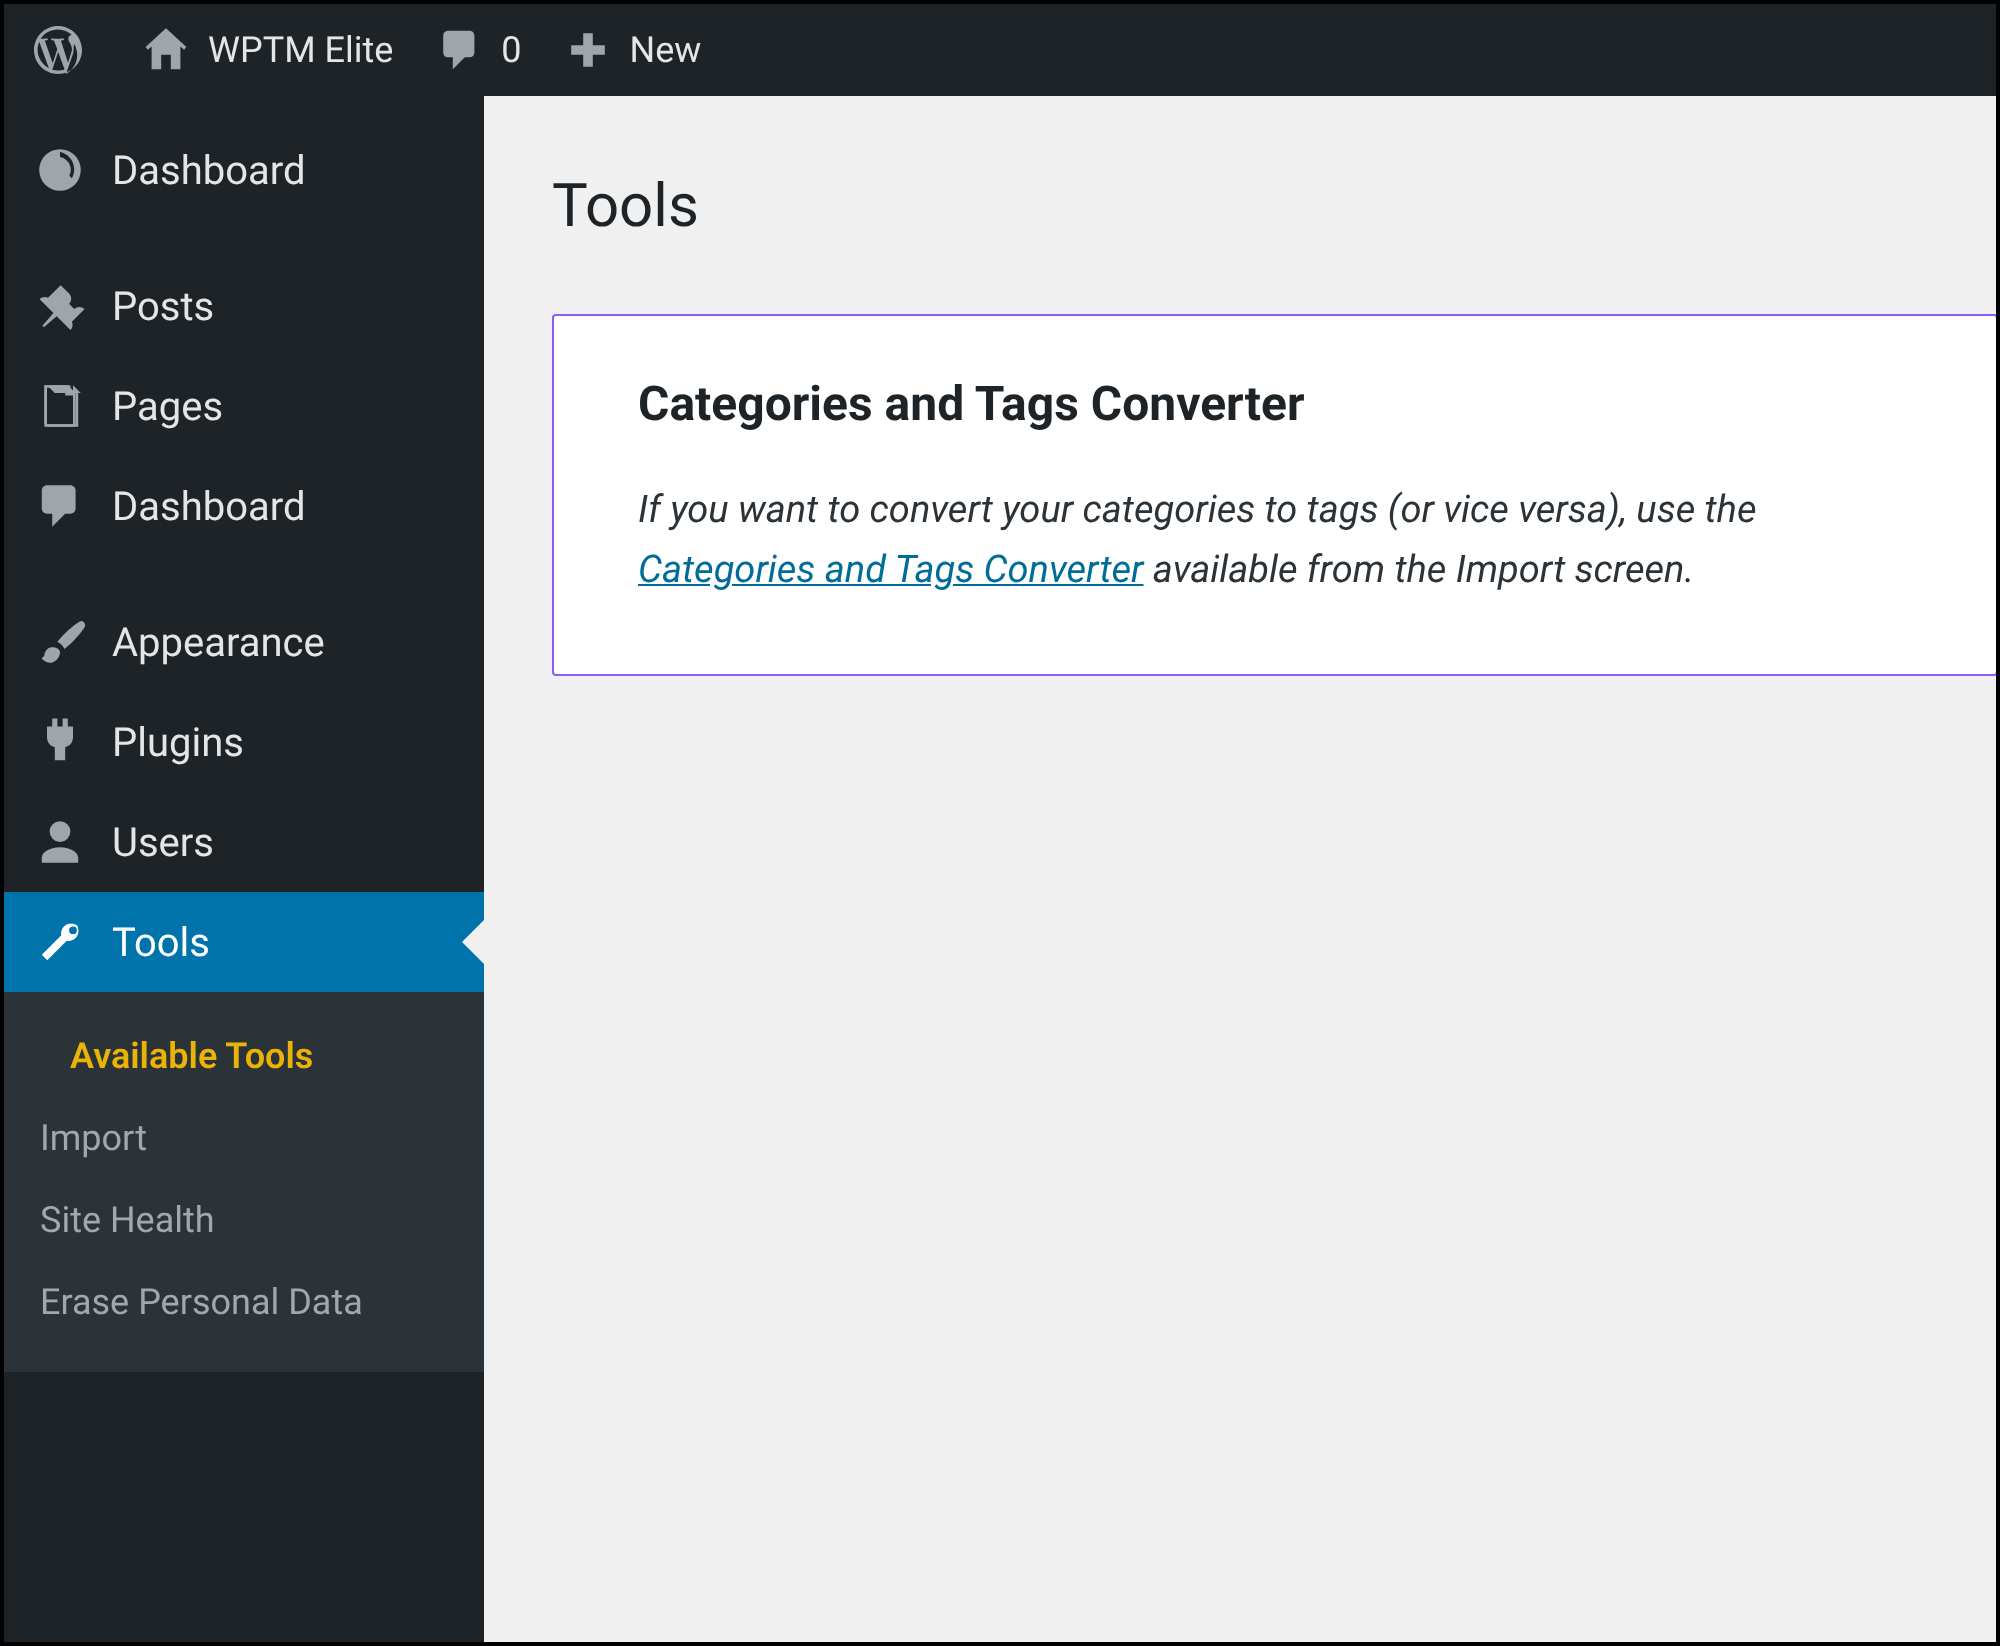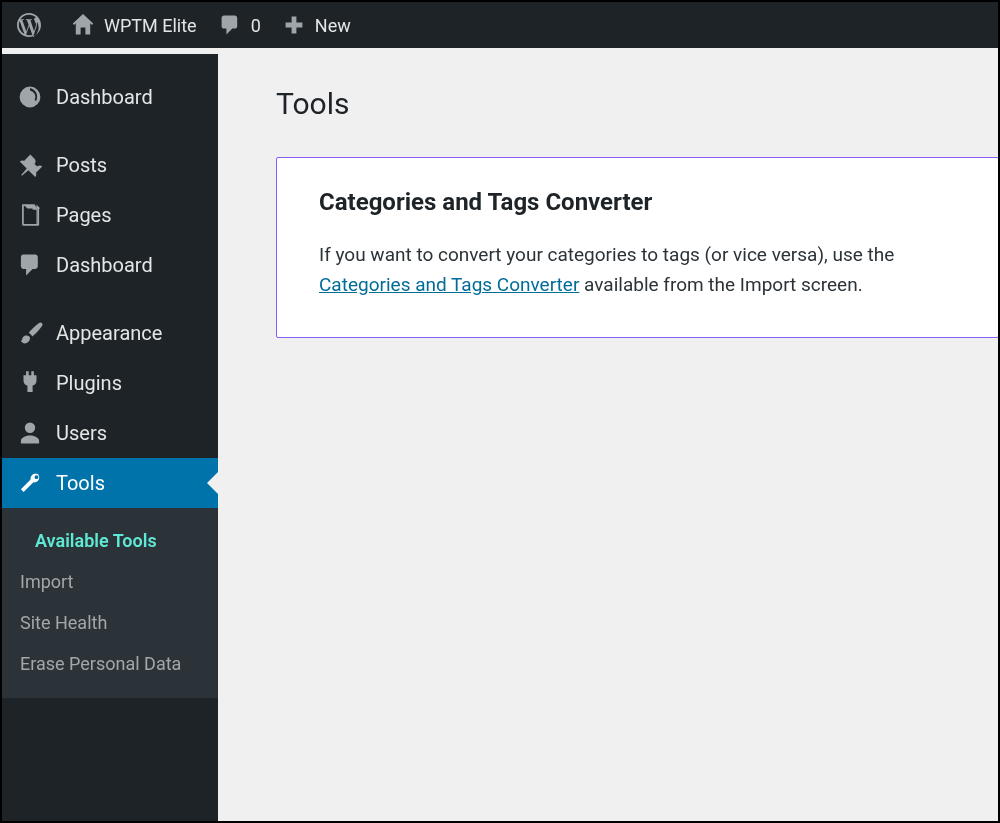--- a/index.html
+++ b/index.html
@@ -46,22 +46,22 @@
     height: 26px;
     margin-right: 8px;
     color: #a0a5aa;
   }
   .adminbar .ab-item svg { width: 24px; height: 24px; fill: currentColor; }
   .adminbar .ab-count { color: #e5e5e5; }
 
   
   .adminmenu {
     position: absolute;
-    top: 52px; left: 0;
-    width: 216px;
+    top: 40px; left: 0;
+    width: 240px;
     bottom: 0;
     background: #1d2327;
     color: #e5e5e5;
   }
   .menu-item {
     display: flex;
     align-items: center;
     height: 50px;
     padding: 0 12px 0 14px;
     font-size: 20px;
@@ -101,21 +101,21 @@
     background: #2c3338;
     padding: 12px 0 14px 0;
   }
   .submenu-item {
     padding: 10px 18px;
     font-size: 18px;
     color: #a3a6aa;
     cursor: pointer;
   }
   .submenu-item.current {
-    color: #5eead4;
+    color: #eab308;
     font-weight: 600;
     padding-left: 33px;
   }
 
   
   .wpbody {
     position: absolute;
     top: 46px;
     left: 240px;
     right: 0;
@@ -141,20 +141,21 @@
   .card h2 {
     font-size: 24px;
     font-weight: 700;
     margin-bottom: 24px;
     color: #1d2327;
   }
   .card p {
     font-size: 19px;
     line-height: 1.6;
     color: #2c3338;
+    font-style: italic;
   }
   .card a {
     color: #006c98;
     text-decoration: underline;
   }
 </style>
 </head>
 <body>
 
 <div class="adminbar">

